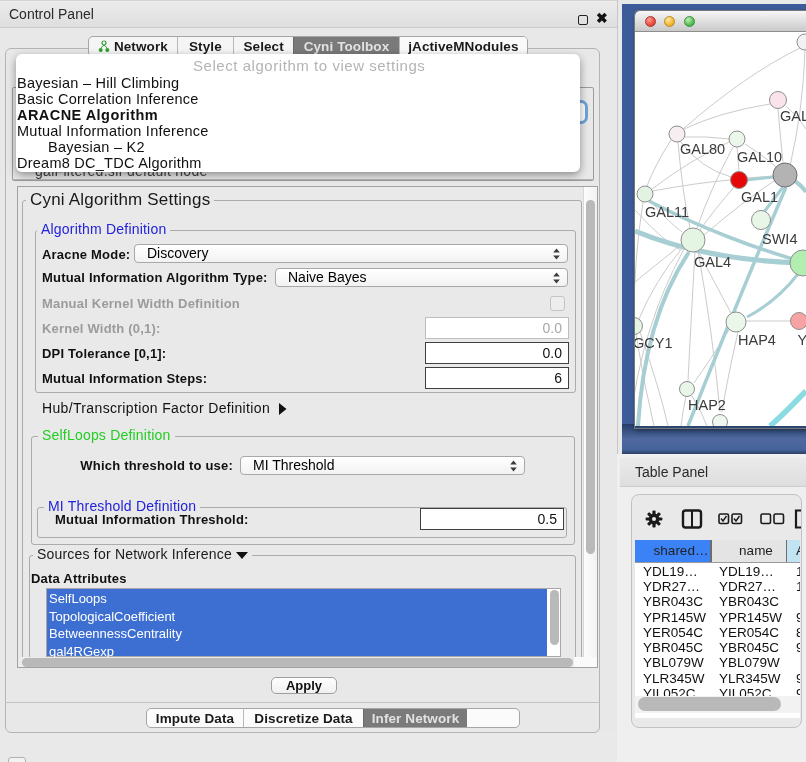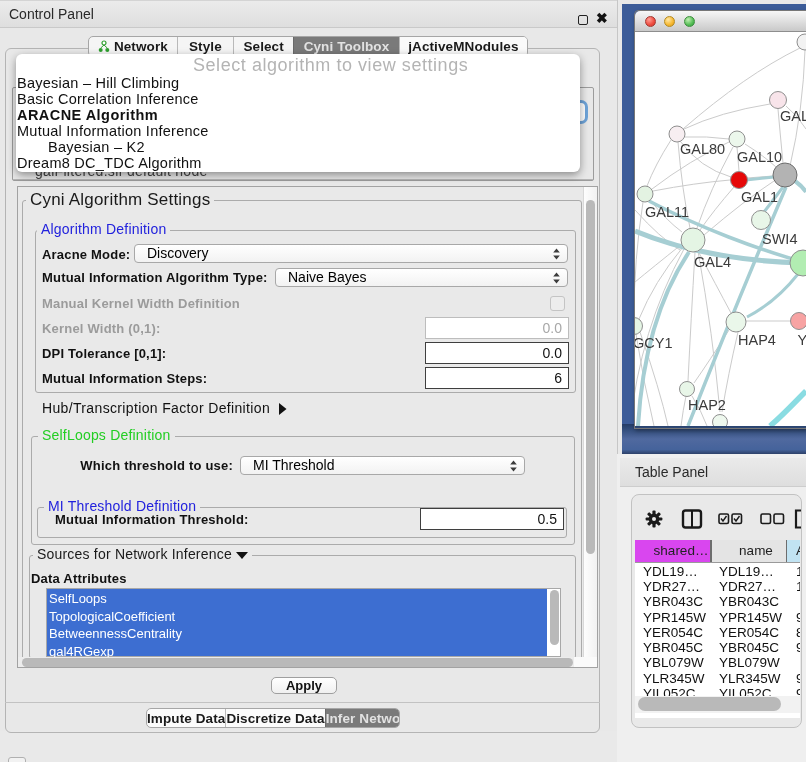--- a/index.html
+++ b/index.html
@@ -139,21 +139,21 @@
   </div>
   <div class="abs" style="left:0;top:470px;width:579px;height:10px;background:#ececec;">
     <div class="abs" style="left:4px;top:0.5px;width:551px;height:9px;background:#b9b9b9;border-radius:5px;"></div>
     <div class="abs" style="left:556px;top:0;width:23px;height:10px;background:#fafafa;"></div>
   </div>
 </div>
 
 <div class="abs" style="left:271px;top:677px;width:66px;height:17px;background:linear-gradient(#ffffff,#f0f0f0);border:1px solid #9f9f9f;border-radius:5px;box-sizing:border-box;text-align:center;line-height:15px;font-weight:600;">Apply</div>
 <div class="abs" style="left:5px;top:702px;width:595px;height:1px;background:#c2c2c2;"></div>
 
-<div class="seg" style="left:146px;top:708px;width:254px;height:20px;background:#fbfbfb;">
+<div class="seg" style="left:146px;top:708px;width:374px;height:20px;background:#fbfbfb;">
   <div style="width:96px;">Impute Data</div>
   <div style="width:119px;">Discretize Data</div>
   <div class="dark" style="width:103px;">Infer Network</div>
 </div>
 
 <div class="abs" style="left:8px;top:757px;width:16px;height:10px;border:1px solid #b0b0b0;border-radius:3px;background:#f2f2f2;"></div>
 
 <div class="abs" id="desk" style="left:622px;top:4px;width:184px;height:450px;background:#3c5c99;"></div>
 <div class="abs" style="left:622px;top:424px;width:184px;height:30px;background:linear-gradient(180deg,#253c66 0%,#2d4875 12%,#50699f 50%,#45639b 85%,#2c4068 100%);"></div>
 
@@ -287,21 +287,21 @@
       <rect x="116" y="5" width="9.5" height="9.5" rx="1.5"></rect>
       <rect x="129" y="5" width="9.5" height="9.5" rx="1.5"></rect>
     </g>
 
     <path d="M151 1.5 h7 l5 5 v12 h-12 z" fill="none" stroke="#1a1a1a" stroke-width="2.2"></path>
   </svg>
 
   <div class="abs" style="left:3px;top:45px;width:165px;height:178px;background:#fff;">
 
     <div class="abs" style="left:0;top:0;width:165px;height:23px;background:#e4e4e4;border-bottom:1px solid #9a9a9a;box-sizing:border-box;">
-      <div class="abs" style="left:0;top:0;width:75px;height:22px;background:#d946ef;text-align:center;line-height:22px;color:#222;padding-left:17px;box-sizing:border-box;font-size:13.5px;">shared…</div>
+      <div class="abs" style="left:0;top:0;width:75px;height:22px;background:#3b82f6;text-align:center;line-height:22px;color:#222;padding-left:17px;box-sizing:border-box;font-size:13.5px;">shared…</div>
       <div class="abs" style="left:76.5px;top:0;width:74px;height:22px;text-align:center;line-height:22px;color:#222;padding-left:15px;box-sizing:border-box;font-size:13.5px;">name</div>
       <div class="abs" style="left:152px;top:0;width:13px;height:22px;background:#c1e3f2;overflow:hidden;">
           <span style="position:absolute;left:9px;top:0;line-height:22px;font-size:13.5px;color:#222;">A</span>
         </div>
       <div class="abs" style="left:75px;top:0;width:1.5px;height:22px;background:#6d6d6d;"></div>
       <div class="abs" style="left:150.5px;top:0;width:1.5px;height:22px;background:#6d6d6d;"></div>
     </div>
     <div id="trows" style="position:absolute;left:0;top:23px;width:165px;height:133px;overflow:hidden;font-size:13.5px;color:#111;">
       <div class="lbl" style="left:8px;top:1px;">YDL19…</div>
         <div class="lbl" style="left:84px;top:1px;">YDL19…</div>
@@ -330,20 +330,20 @@
         <div class="lbl" style="left:161px;top:123px;">9.</div>
     </div>
 
     <div class="abs" style="left:0;top:156px;width:165px;height:17px;background:#f2f2f2;">
       <div class="abs" style="left:3px;top:1px;width:143px;height:14px;background:#b9b9b9;border-radius:7px;"></div>
     </div>
   </div>
 </div>
 
 <div class="abs" id="popup" style="left:16px;top:54px;width:564px;height:118px;background:#fff;border-radius:6px;box-shadow:0 3px 9px rgba(0,0,0,.4);z-index:50;">
-  <div class="lbl" style="left:177px;top:4px;color:#b4b4b4;font-size:18px;letter-spacing:0.55px;">Select algorithm to view settings</div>
+  <div class="lbl" style="left:177px;top:4px;color:#b4b4b4;font-size:15px;letter-spacing:0.55px;">Select algorithm to view settings</div>
   <div class="lbl pi" style="left:1px;top:21px;">Bayesian – Hill Climbing</div>
   <div class="lbl pi" style="left:1px;top:37px;">Basic Correlation Inference</div>
   <div class="lbl pi b" style="left:1px;top:53px;letter-spacing:0.45px;">ARACNE Algorithm</div>
   <div class="lbl pi" style="left:1px;top:69px;">Mutual Information Inference</div>
   <div class="lbl pi" style="left:1px;top:85px;padding-left:31px;">Bayesian – K2</div>
   <div class="lbl pi" style="left:1px;top:101px;">Dream8 DC_TDC Algorithm</div>
 </div>
 
 </body></html>

